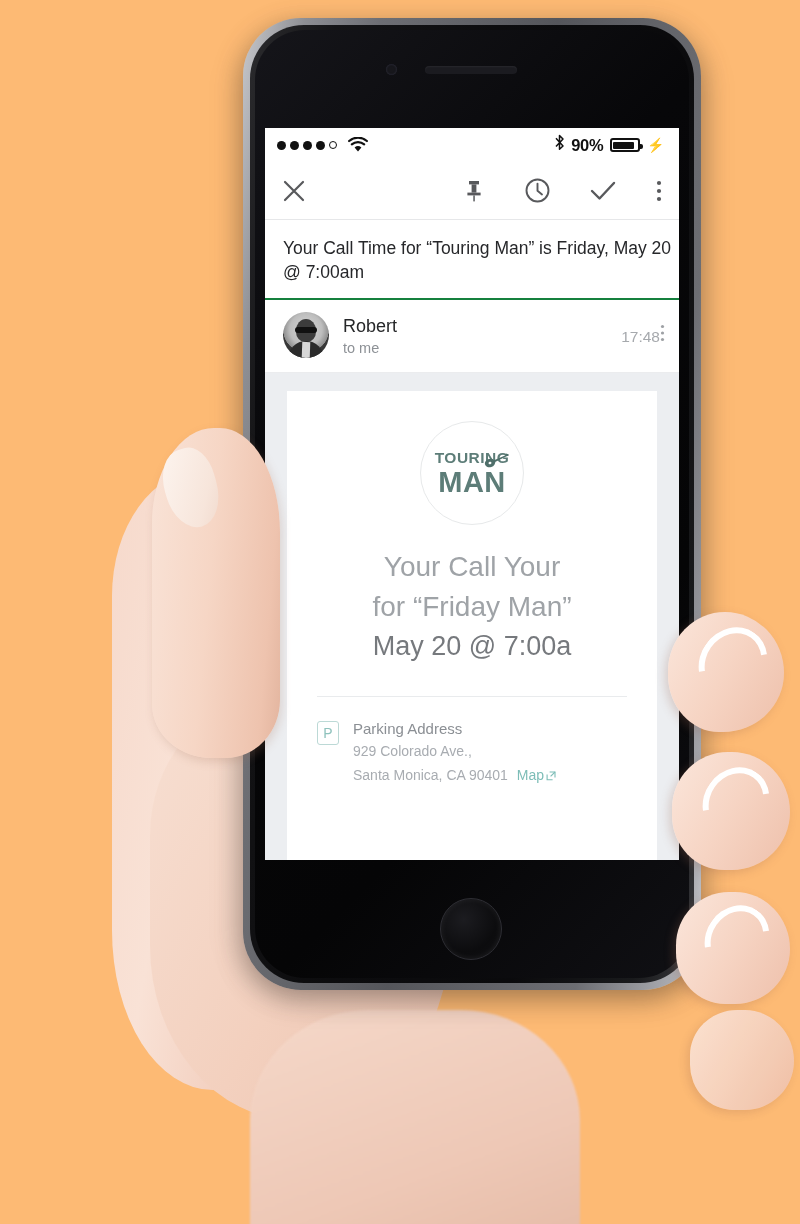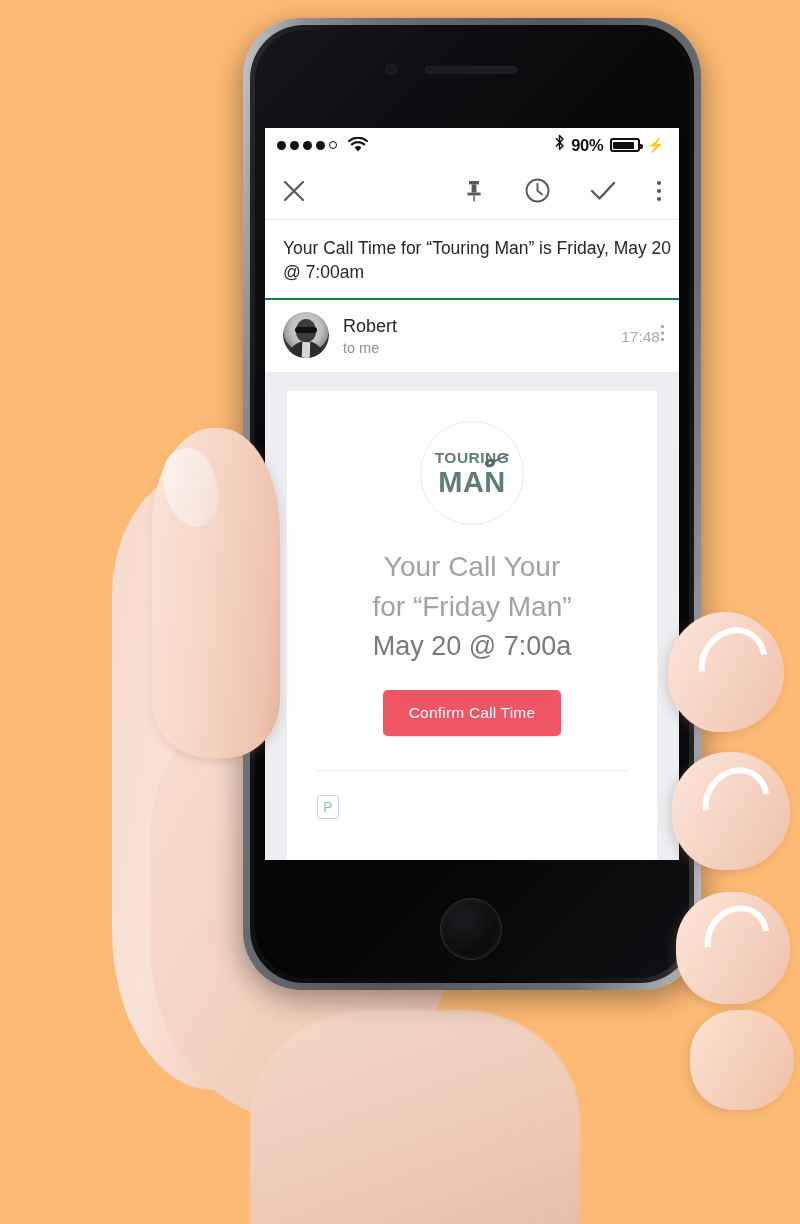--- a/index.html
+++ b/index.html
@@ -345,28 +345,37 @@
           </div>
         </div>
 
         <div class="headline">
           <span>Your Call Your</span>
           <span class="l2">for “Friday Man”</span>
         </div>
 
         <div class="datetime">May 20 @ 7:00a</div>
 
-        <div class="cta-wrap">
-          <button class="cta">Confirm Call Time</button>
-        </div>
 
         <div class="divider"></div>
 
         <div class="parking">
           <span class="p-icon">P</span>
+          <div class="p-text">
+            <div class="p-title">Parking Address</div>
+            <div class="p-line">929 Colorado Ave.,</div>
+            <div class="p-line">
+              <span>Santa Monica, CA 90401</span>
+              <span class="maplink"><span>Map</span><span class="ext-ico"><svg width="10" height="10" viewBox="0 0 10 10">
+                      <path d="M3.6 1 H9 V6.4" stroke="#7dbdb7" stroke-width="1.1" fill="none"></path>
+                      <path d="M9 1 L4.6 5.4" stroke="#7dbdb7" stroke-width="1.1" fill="none"></path>
+                      <path d="M6.6 8.8 H1.1 V3.4" stroke="#7dbdb7" stroke-width="1.1" fill="none"></path>
+                    </svg></span></span>
+            </div>
+          </div>
         </div>
 
       </div>
     </div>
   </div>
 
   <div class="thumb"></div>
   <div class="thumb-nail"></div>
   <div class="finger f1"></div>
   <div class="nail-crescent nc1"></div>

